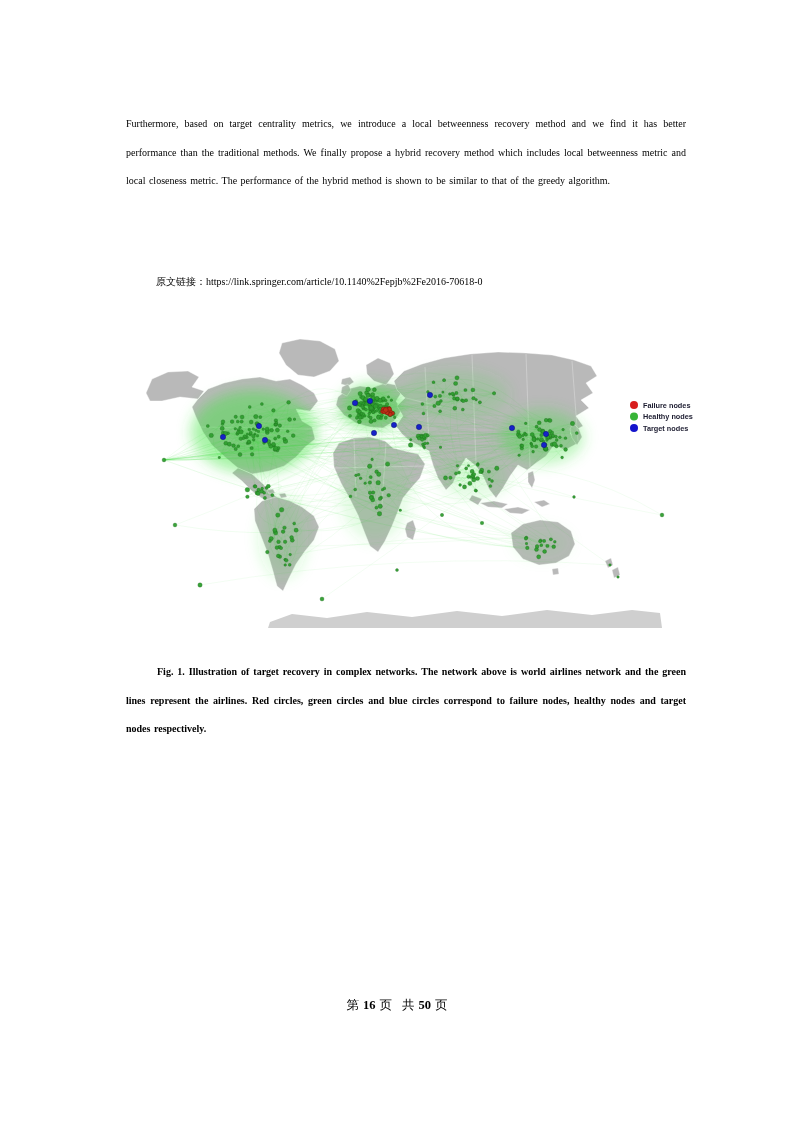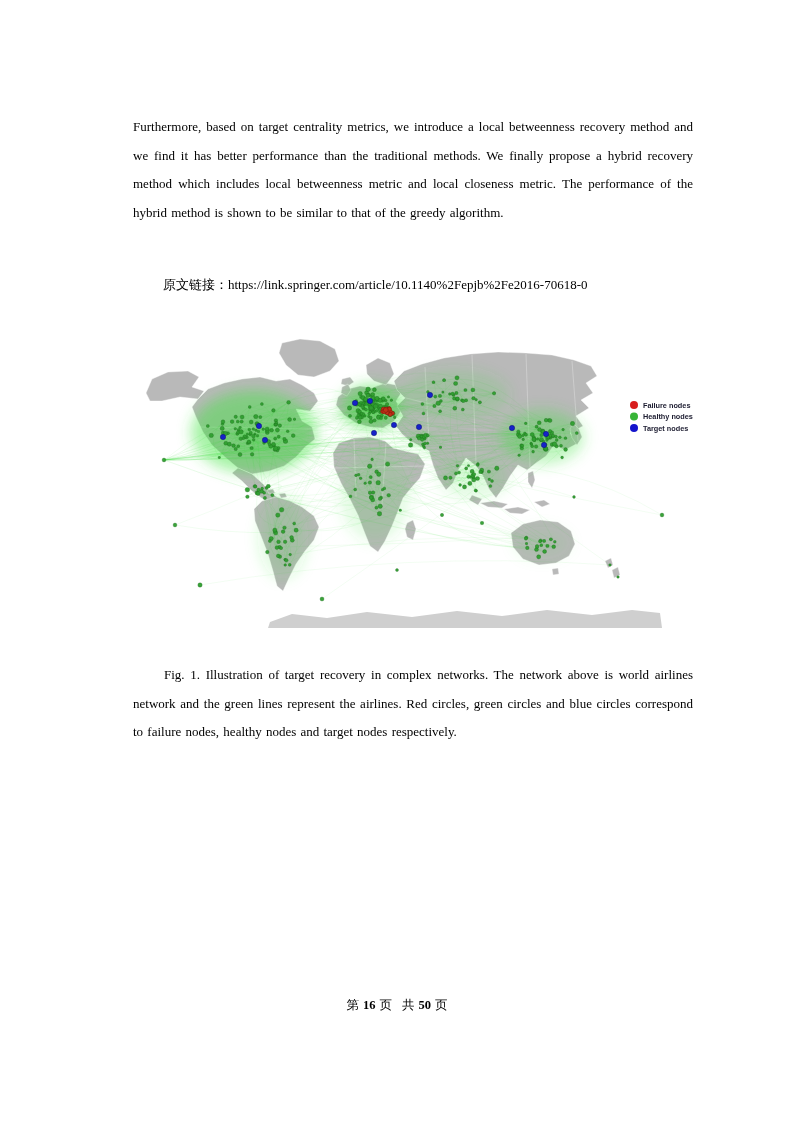--- a/index.html
+++ b/index.html
@@ -2,28 +2,28 @@
 <html><head>
 <meta charset="utf-8">
 <style>
   html, body { margin:0; padding:0; background:#ffffff; }
   .page {
     position:relative; width:794px; height:1123px; background:#ffffff;
     font-family:"Liberation Serif","DejaVu Serif",serif; color:#000000;
     overflow:hidden;
   }
   .para {
-    position:absolute; left:133px; width:560px;
-    font-size:13px; line-height:28.6px;
+    position:absolute; left:126px; width:560px;
+    font-size:10px; line-height:28.6px;
     text-align:justify; text-align-last:left;
     word-spacing:1px;
   }
   #abstract-para { top:100px; }
   #link-para { top:258px; text-align:right; text-indent:30px; }
-  #caption-para { top:648px; text-indent:31px; }
+  #caption-para { top:648px; text-indent:31px;font-weight:bold; }
   .figure-box { position:absolute; left:142px; top:337px; width:561px; height:291px; }
   .figure-box svg { display:block; width:561px; height:291px; }
   .footer {
     position:absolute; top:996px; left:0; width:794px;
     text-align:center; font-size:12.5px; line-height:18px;
   }
   .footer .page-num { font-weight:bold; padding:0 4px;margin-top:20px; }
   .footer .sep { padding-left:10px; }
   .edges { fill:none; }
 </style>

